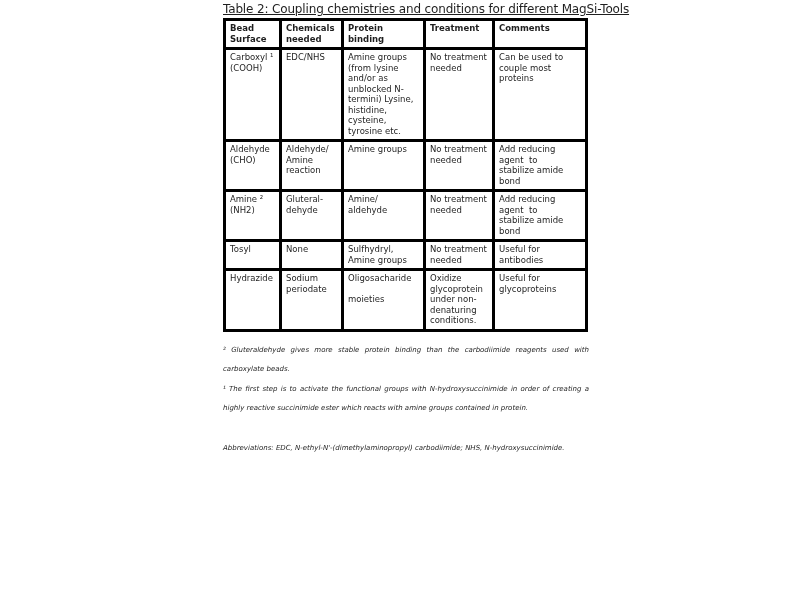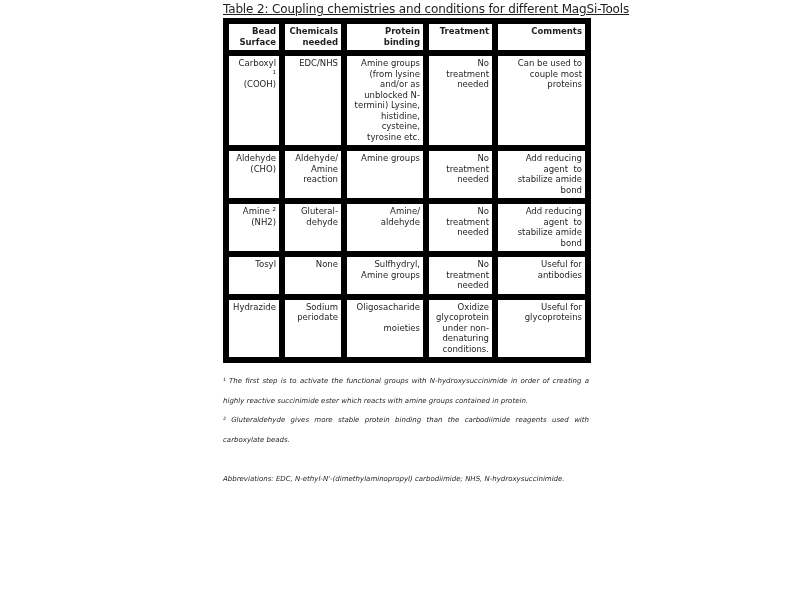--- a/index.html
+++ b/index.html
@@ -25,23 +25,23 @@
     white-space: nowrap;
     margin: 0 0 2px 0;
   }
   table.coupling {
     border-collapse: collapse;
     table-layout: fixed;
     width: 362px;
   }
   table.coupling th,
   table.coupling td {
-    border: 6px solid #000000;
+    border: 3px solid #000000;
     vertical-align: top;
-    text-align: right;
+    text-align: left;
     font-size: 8.5px;
     line-height: 10.5px;
     padding: 2px 3px 3px 4px;
     white-space: pre-line;
     overflow: hidden;
     font-weight: normal;
   }
   table.coupling th {
     font-weight: bold;
   }
@@ -164,17 +164,17 @@
 under non-
 denaturing
 conditions.</td>
           <td data-name="table-cell">Useful for
 glycoproteins</td>
         </tr>
       </tbody>
   </table>
 
   <div class="footnotes" data-name="footnotes">
+      <div class="footnote italic" data-name="footnote-2">² Gluteraldehyde gives more stable protein binding than the carbodiimide reagents used with carboxylate beads.</div>
       <div class="footnote italic" data-name="footnote-1">¹ The first step is to activate the functional groups with N-hydroxysuccinimide in order of creating a highly reactive succinimide ester which reacts with amine groups contained in protein.</div>
-      <div class="footnote italic" data-name="footnote-2">² Gluteraldehyde gives more stable protein binding than the carbodiimide reagents used with carboxylate beads.</div>
       <div class="footnote italic" data-name="abbreviations">Abbreviations: EDC, N-ethyl-N'-(dimethylaminopropyl) carbodiimide; NHS, N-hydroxysuccinimide.</div>
     </div>
 </div>
 
 </body></html>

